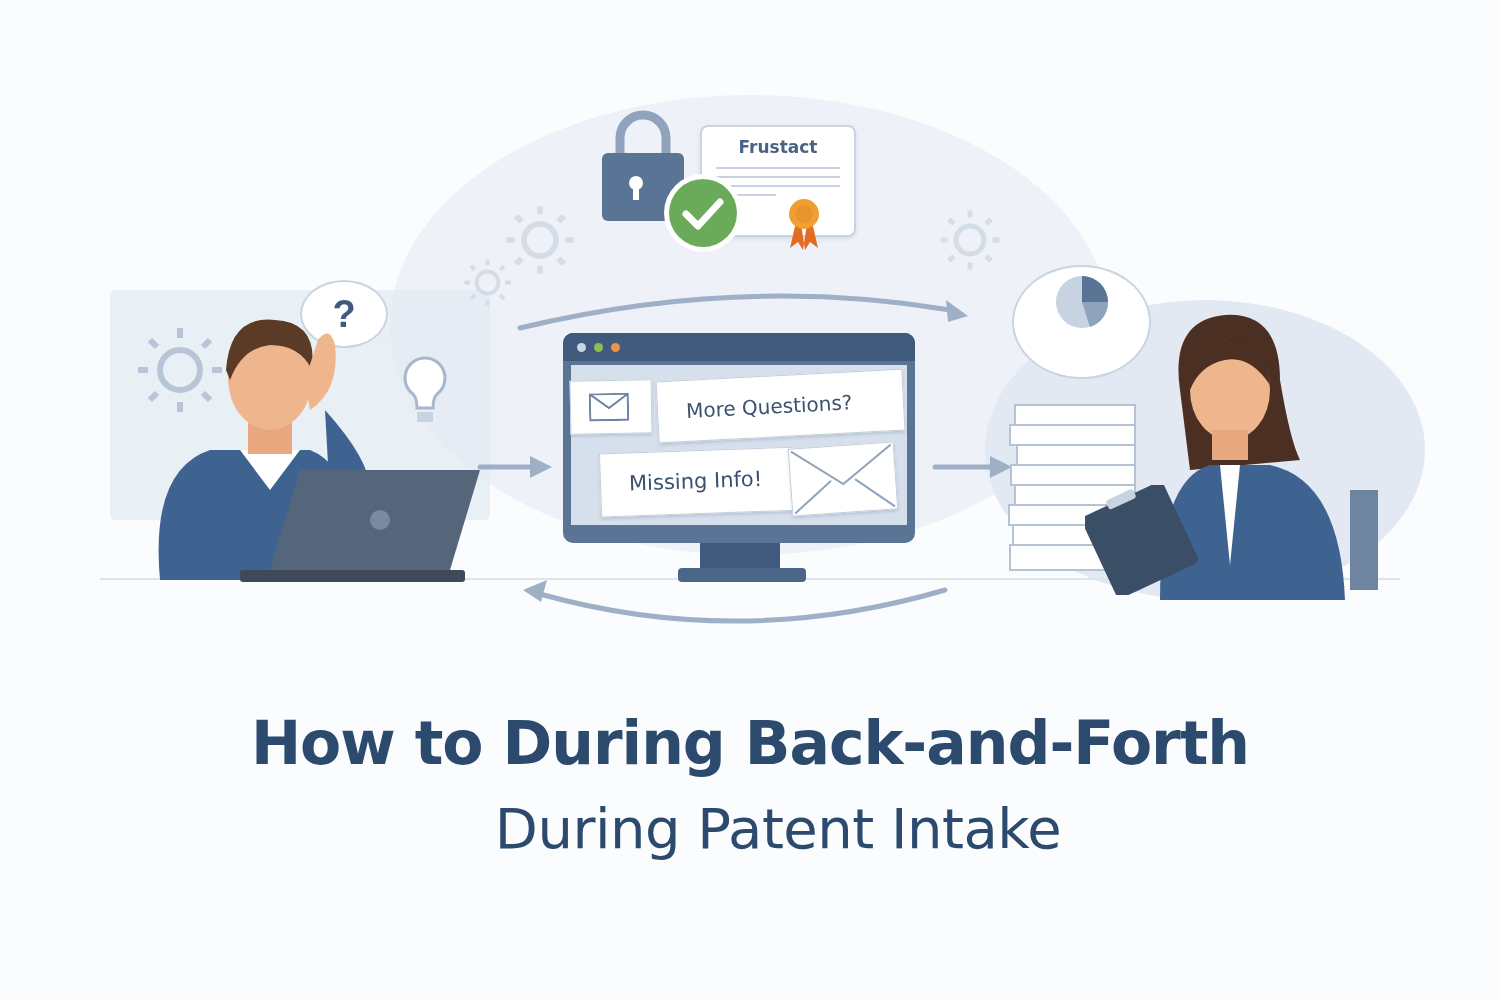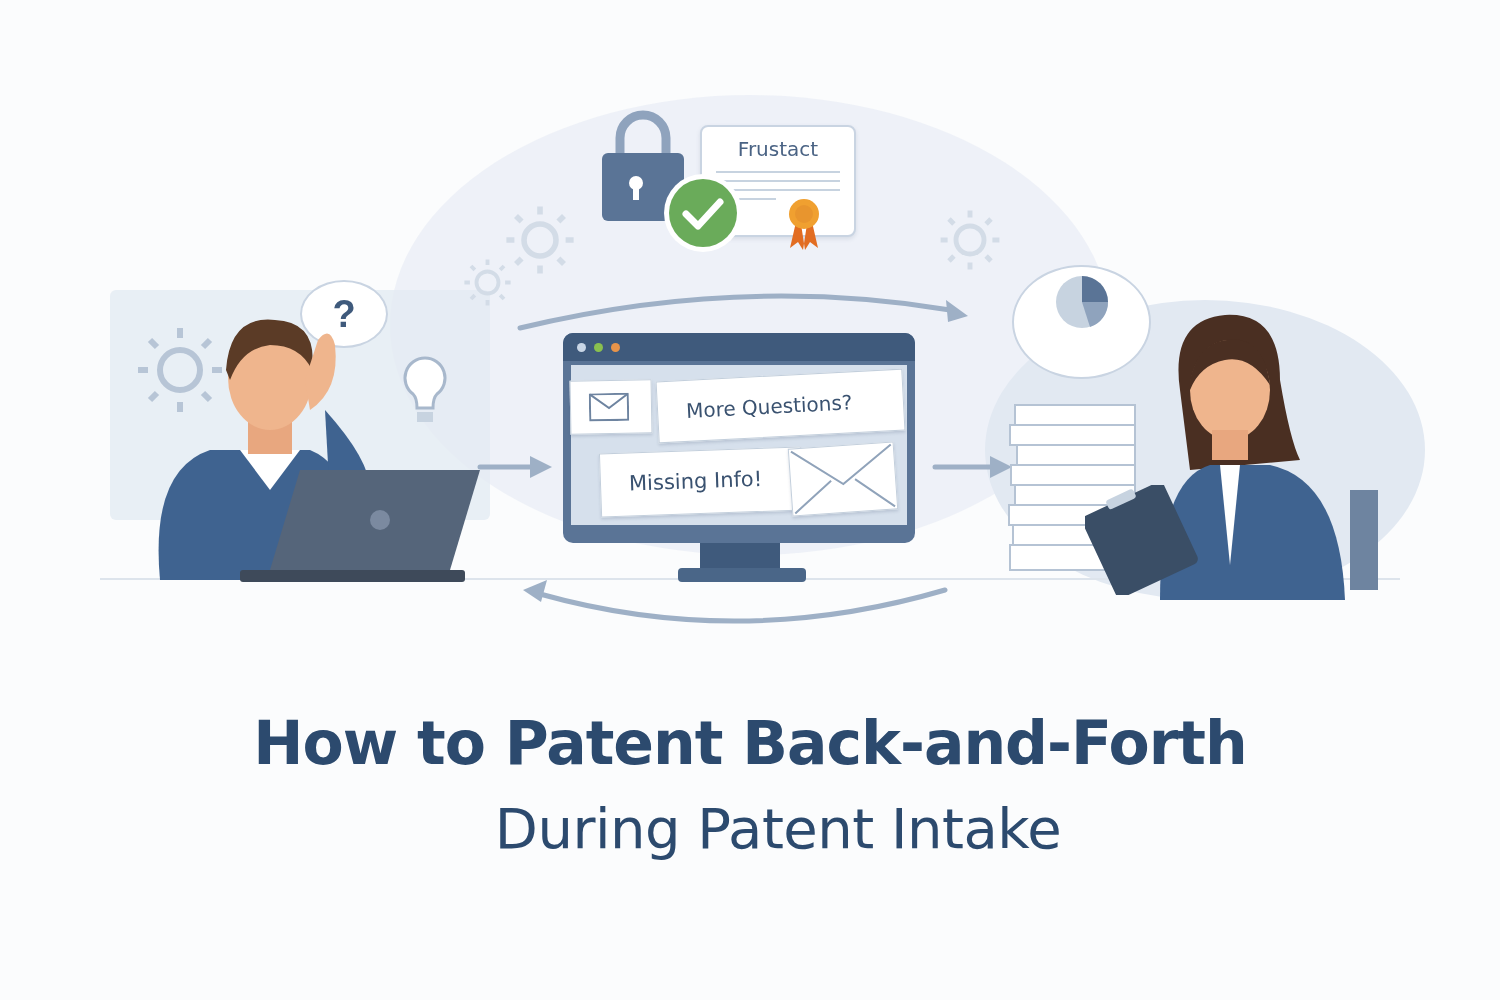--- a/index.html
+++ b/index.html
@@ -46,21 +46,21 @@
   </svg>
 
 <svg class="abs" style="left:598px;top:108px" width="90" height="115" viewBox="0 0 90 115">
   <path d="M22 50V30a23 23 0 0 1 46 0v20" fill="none" stroke="#8fa3bd" stroke-width="9"></path>
   <rect x="4" y="45" width="82" height="68" rx="6" fill="#5a7496"></rect>
   <circle cx="38" cy="75" r="7" fill="#fff"></circle>
     <rect x="35" y="78" width="6" height="14" fill="#fff"></rect>
 </svg>
 
 <div class="abs card" style="left:700px;top:125px;width:152px;height:108px;">
-  <div style="text-align:center;color:#4a6384;font-size:20px;margin-top:10px;font-family:'DejaVu Sans',sans-serif;">Frustact</div>
+  <div style="text-align:center;color:#4a6384;font-size:17px;margin-top:10px;font-family:'DejaVu Sans',sans-serif;font-weight:bold;">Frustact</div>
   <div style="margin:10px 14px 0;height:2px;background:#c7d3e0;"></div>
   <div style="margin:7px 14px 0;height:2px;background:#c7d3e0;"></div>
   <div style="margin:7px 14px 0;height:2px;background:#c7d3e0;"></div>
   <div style="margin:7px 14px 0;width:60px;height:2px;background:#c7d3e0;"></div>
 </div>
 <svg class="abs" style="left:786px;top:198px" width="36" height="52" viewBox="0 0 36 52">
   <path d="M10 24l-6 26 8-6 5 8 4-26z M26 24l6 26-8-6-5 8-4-26z" fill="#e26d22"></path>
   <circle cx="18" cy="16" r="15" fill="#f0a030"></circle>
     <circle cx="18" cy="16" r="9" fill="#e8952e"></circle>
 </svg>
@@ -160,14 +160,14 @@
   <rect x="62" y="130" width="36" height="30" fill="#e8a77f"></rect>
   <path d="M10 300 Q10 180 60 165 L120 165 Q190 180 195 300z" fill="#3f6390"></path>
   <path d="M70 165 l10 100 10 -100z" fill="#fff"></path>
   <rect x="200" y="190" width="28" height="100" fill="#6e84a0"></rect>
 </svg>
 <svg class="abs" style="left:1085px;top:485px" width="130" height="110" viewBox="0 0 130 110">
   <rect x="10" y="10" width="90" height="90" rx="6" transform="rotate(-25 55 55)" fill="#3a4e66"></rect>
   <rect x="40" y="5" width="30" height="10" rx="3" fill="#c7d3e0" transform="rotate(-25 55 55)"></rect>
 </svg>
 
-<div class="title t1">How to Patent Back-and-Forth</div>
+<div class="title t1">How to During Back-and-Forth</div>
 <div class="title t2">During Patent Intake</div>
 
 </body></html>

